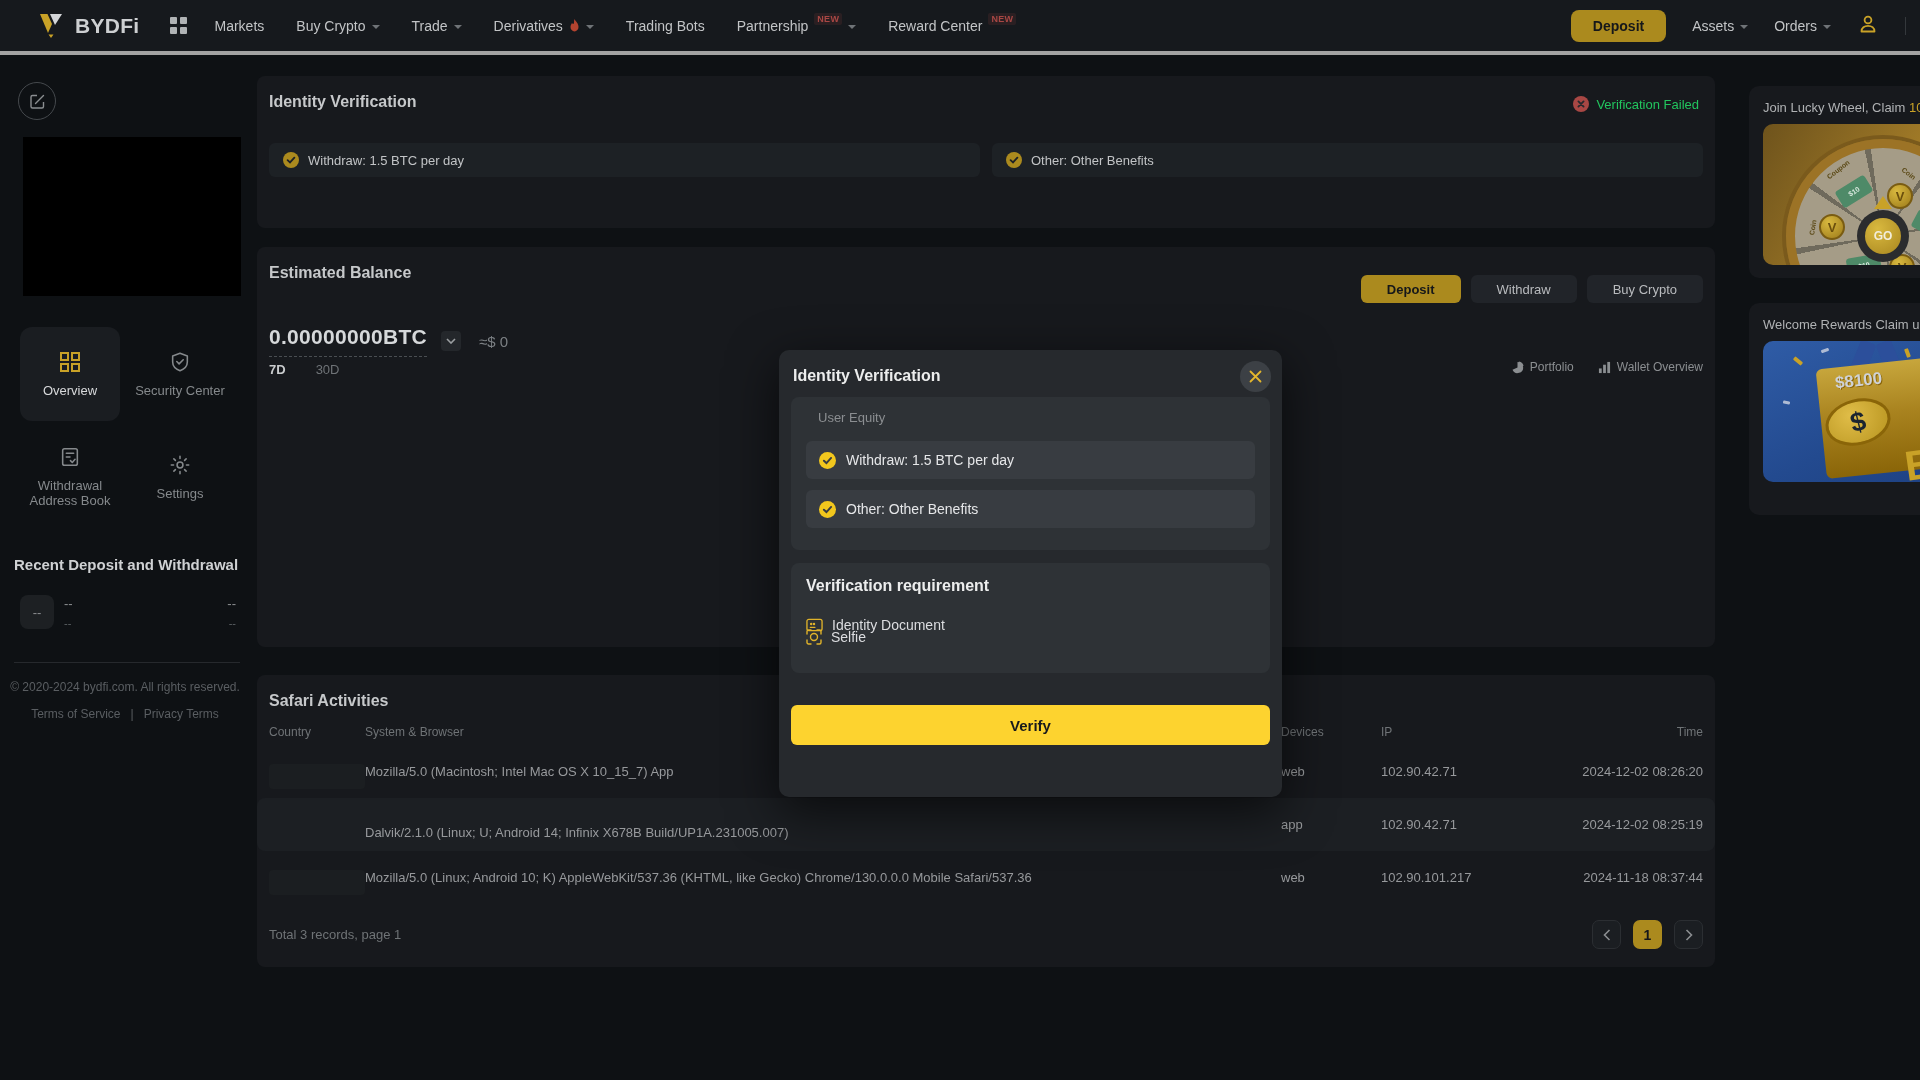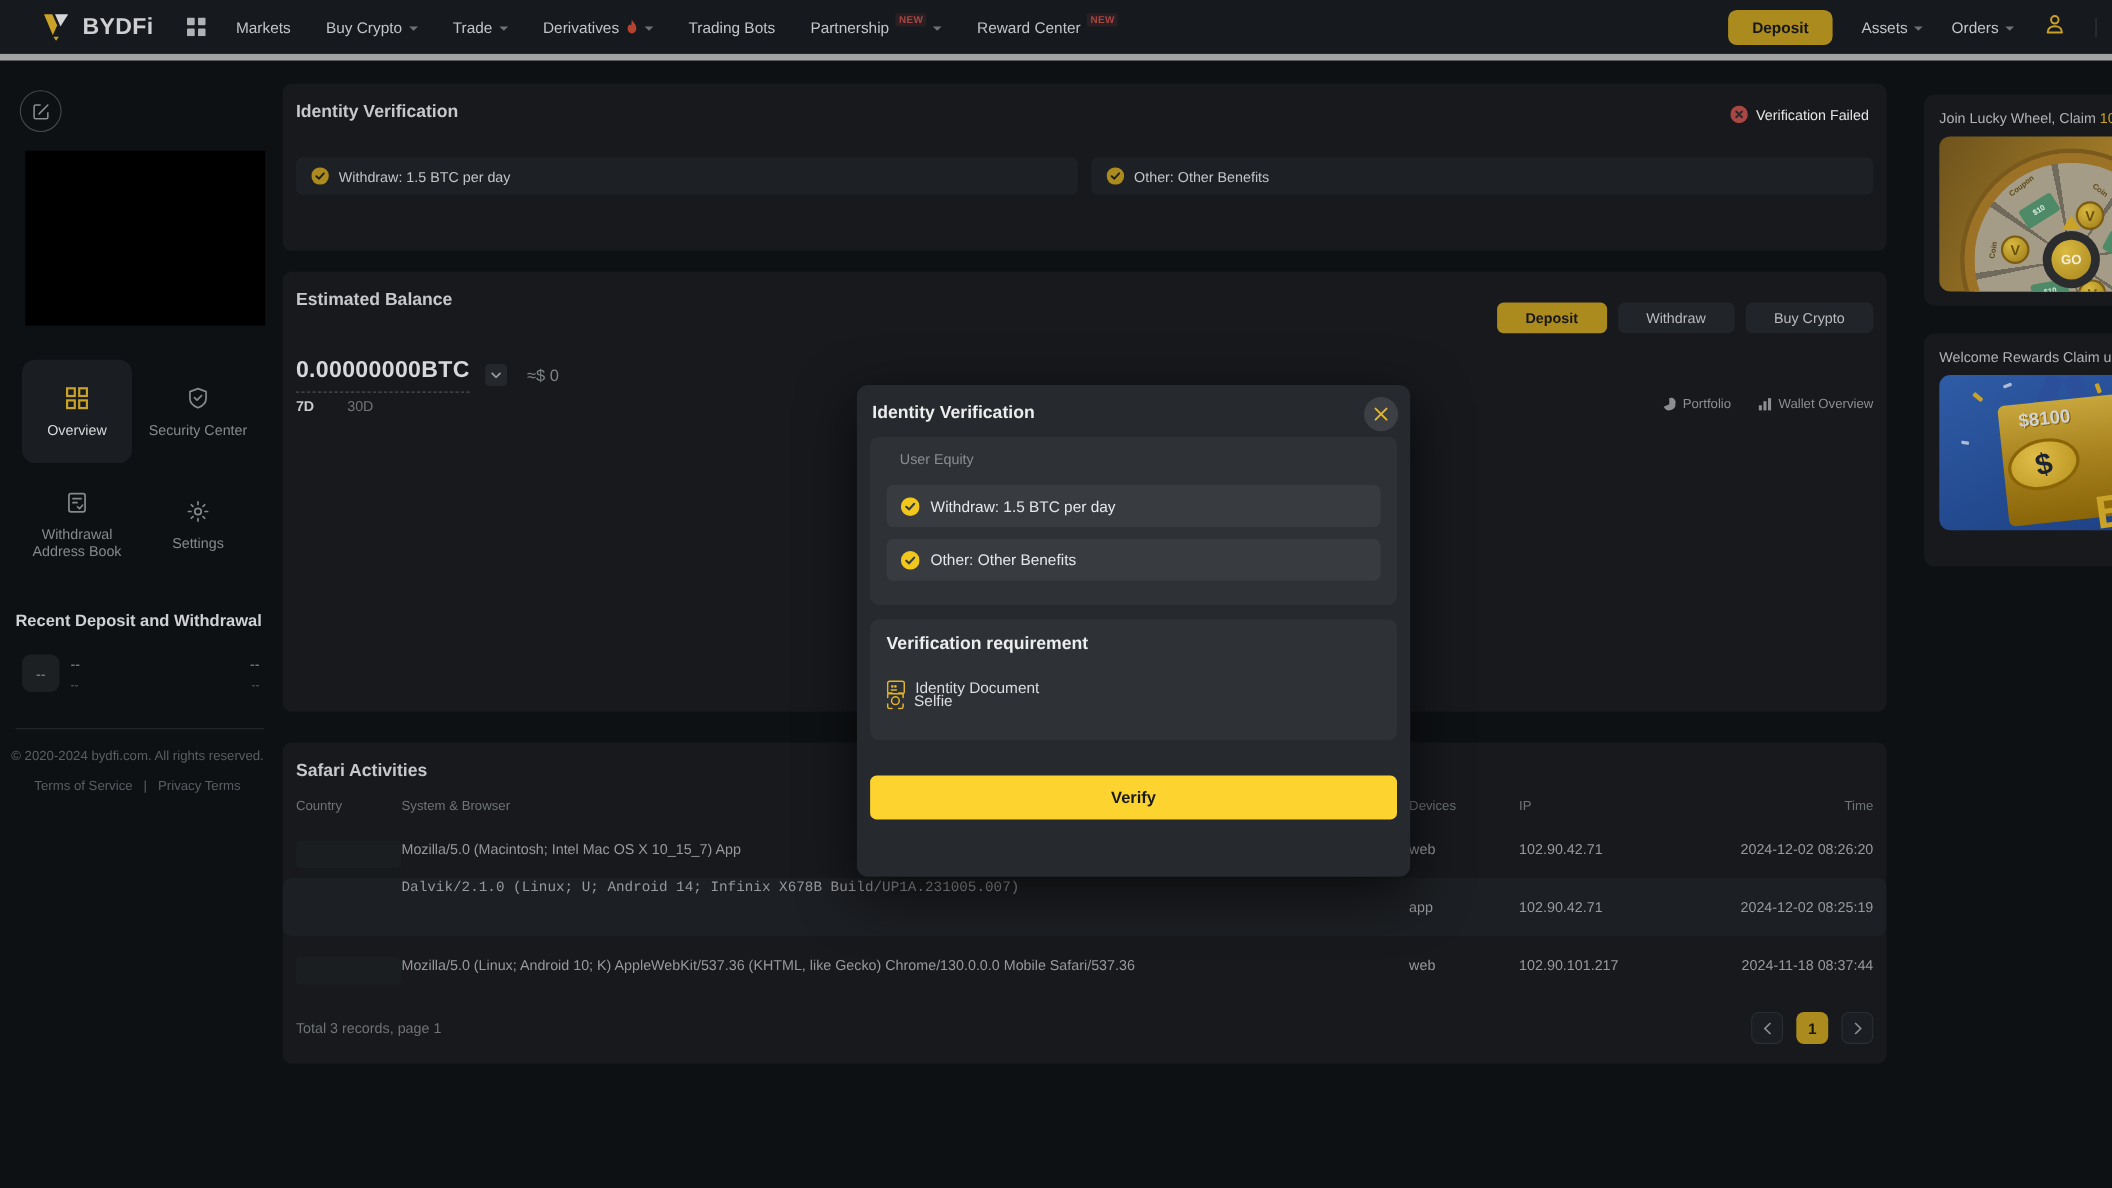--- a/index.html
+++ b/index.html
@@ -6,21 +6,21 @@
   html,body { background:#000; }
   .stage {
     position:relative; width:1920px; height:1080px; overflow:hidden;
     background:#0e1114; font-family:"Liberation Sans", sans-serif;
     -webkit-font-smoothing:antialiased;
   }
   
   .nav {
     position:absolute; top:0; left:0; width:1920px; height:55px;
     background:#16191d; display:flex; align-items:center;
-    padding:0 14px 0 38px; z-index:10; border-bottom:6px solid #a3a3a3;
+    padding:0 14px 0 38px; z-index:10; border-bottom:4px solid #a3a3a3;
   }
   .brand { display:flex; align-items:center; gap:9px; margin-right:30px; }
   .brand-text { font-size:21px; font-weight:bold; color:#cdcfd1; letter-spacing:.3px; }
   .apps-icon { margin-right:28px; display:flex; }
   .menu { display:flex; align-items:center; gap:32px; }
   .menu-item { font-size:14px; color:#c2c4c6; display:flex; align-items:center; gap:6px; cursor:pointer; white-space:nowrap; }
   .caret { width:0; height:0; border-left:4px solid transparent; border-right:4px solid transparent; border-top:4px solid #6f7377; margin-top:2px; }
   .badge-new { font-size:9px; font-weight:bold; color:#a84744; background:rgba(168,71,68,.14); padding:1px 3px; border-radius:2px; transform:translateY(-7px); letter-spacing:.3px; }
   .nav-right { margin-left:auto; display:flex; align-items:center; gap:26px; }
   .btn-deposit-nav { background:#ab8a1e; color:#15171a; font-weight:bold; font-size:14px; padding:8px 22px; border-radius:8px; cursor:pointer; }
@@ -45,21 +45,21 @@
   .foot1 { position:absolute; left:0; right:0; top:625px; text-align:center; font-size:12px; color:#5a5e62; }
   .foot2 { position:absolute; left:0; right:0; top:652px; text-align:center; font-size:12px; color:#5a5e62; display:flex; justify-content:center; gap:10px; }
   .foot-link { cursor:pointer; }
 
   
   .card { position:absolute; left:257px; width:1458px; background:#17191d; border-radius:8px; }
   .card-title { position:absolute; left:12px; top:17px; font-size:16px; font-weight:bold; color:#c6c8ca; }
 
   
   #card-identity { top:76px; height:152px; }
-  .verif-status { position:absolute; right:16px; top:20px; display:flex; align-items:center; gap:7px; font-size:13px; color:#e5e5e5; }
+  .verif-status { position:absolute; right:16px; top:20px; display:flex; align-items:center; gap:7px; font-size:13px; color:#22c55e; }
   .pill-row { position:absolute; left:12px; right:12px; top:67px; display:flex; gap:12px; }
   .pill { flex:1; height:34px; background:#1d2125; border-radius:6px; display:flex; align-items:center; gap:9px; padding-left:14px; font-size:13px; color:#c2c4c6; }
   .info-row { position:absolute; left:12px; top:120px; display:flex; align-items:center; font-size:12px; color:#6f7376; }
   .info-sep { width:1px; height:12px; background:#33373b; margin:0 20px; }
 
   
   #card-balance { top:247px; height:400px; }
   .bal-actions { position:absolute; right:12px; top:28px; display:flex; gap:10px; }
   .bal-btn { height:28px; border-radius:6px; font-size:13px; display:flex; align-items:center; justify-content:center; padding:0 26px; cursor:pointer; background:#212429; color:#b9bbbe; }
   .bal-btn.gold { background:#ab8a1e; color:#15171a; font-weight:bold; }
@@ -344,21 +344,21 @@
     </div>
 
     <div class="tbl-row" style="top:70px;">
       <span class="redacted"></span>
       <span class="col-system" style="top:19px;">Mozilla/5.0 (Macintosh; Intel Mac OS X 10_15_7) App</span>
       <span class="col-devices" style="top:19px;">web</span>
       <span class="col-ip" style="top:19px;">102.90.42.71</span>
       <span class="col-time" style="top:19px;">2024-12-02 08:26:20</span>
     </div>
     <div class="tbl-row row-zebra" style="top:123px;">
-      <span class="col-system" style="top:1px;font-family:Liberation Mono, monospace;">Dalvik/2.1.0 (Linux; U; Android 14; Infinix X678B Build/UP1A.231005.007)</span>
+      <span class="col-system" style="top:27px;">Dalvik/2.1.0 (Linux; U; Android 14; Infinix X678B Build/UP1A.231005.007)</span>
       <span class="col-devices" style="top:19px;">app</span>
       <span class="col-ip" style="top:19px;">102.90.42.71</span>
       <span class="col-time" style="top:19px;">2024-12-02 08:25:19</span>
     </div>
     <div class="tbl-row" style="top:176px;">
       <span class="redacted"></span>
       <span class="col-system" style="top:19px;">Mozilla/5.0 (Linux; Android 10; K) AppleWebKit/537.36 (KHTML, like Gecko) Chrome/130.0.0.0 Mobile Safari/537.36</span>
       <span class="col-devices" style="top:19px;">web</span>
       <span class="col-ip" style="top:19px;">102.90.101.217</span>
       <span class="col-time" style="top:19px;">2024-11-18 08:37:44</span>

